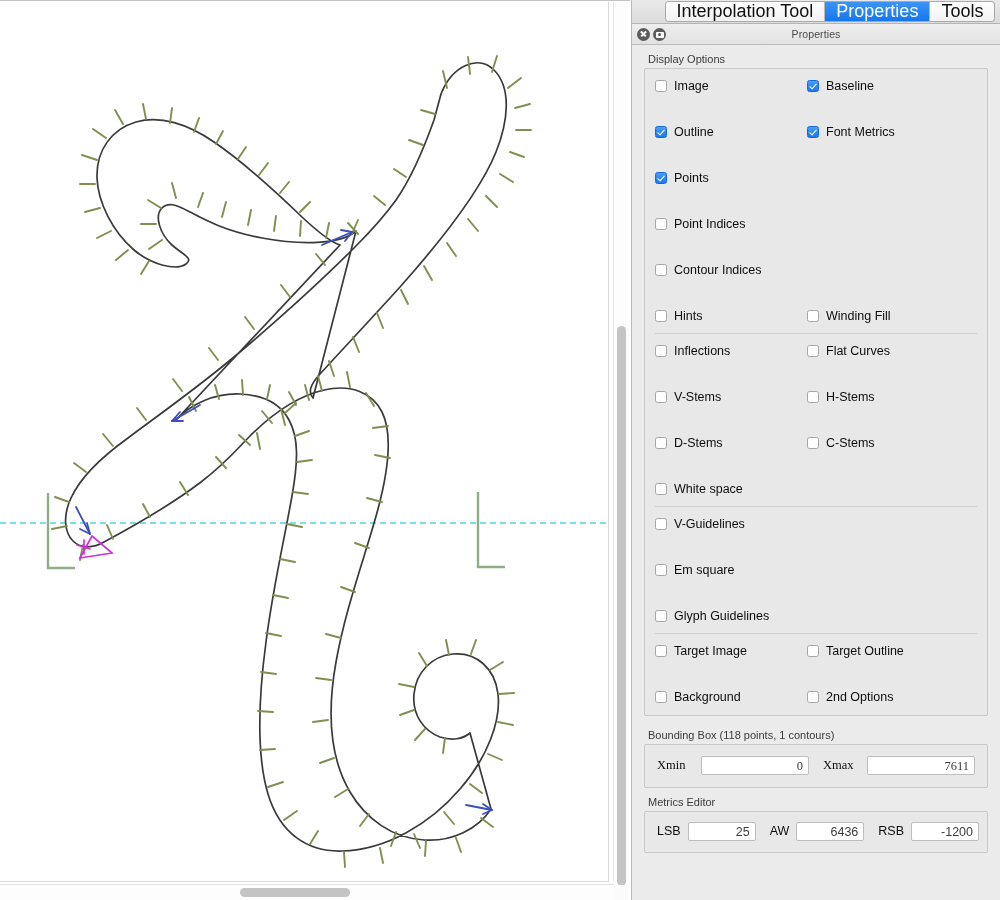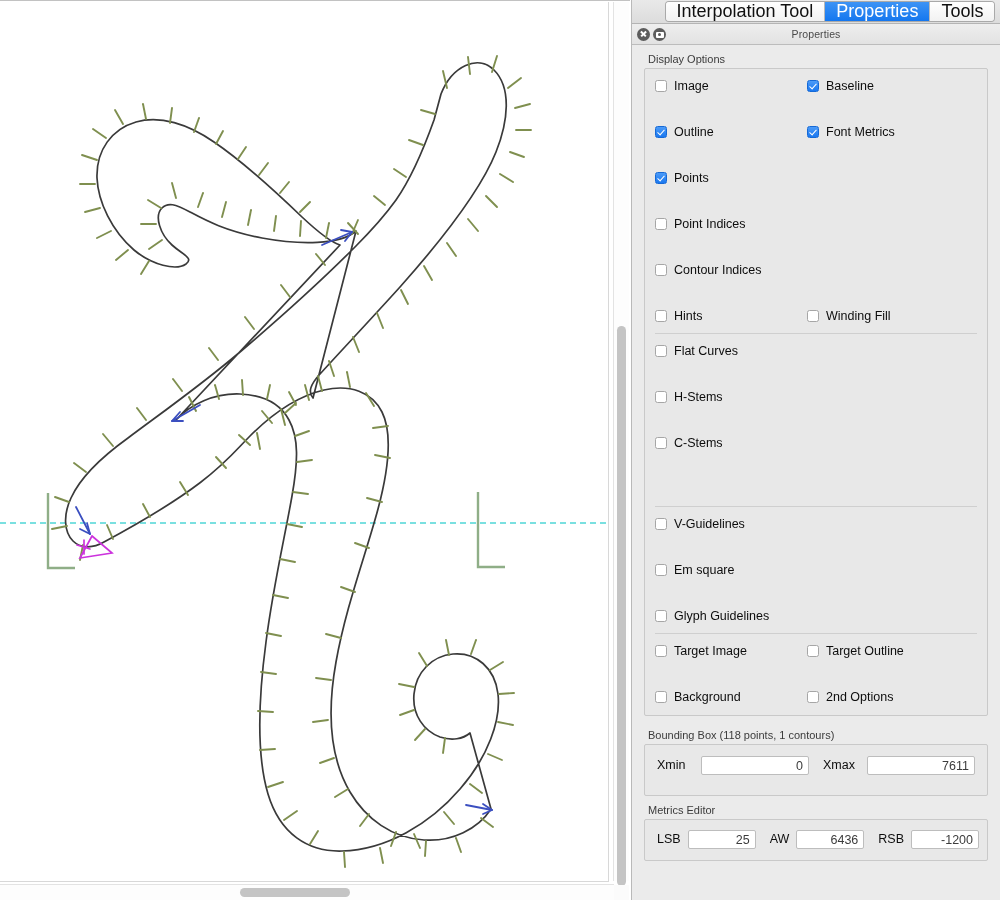--- a/index.html
+++ b/index.html
@@ -455,20 +455,38 @@
               <div class="cbrow">
                 <span class="cbox"></span>
                 <span class="cblabel">Winding Fill</span>
               </div>
             </div>
           </div>
 
           <div class="divider"></div>
 
           <div class="cb-grid">
+            <div class="cb-col left">
+              <div class="cbrow">
+                <span class="cbox"></span>
+                <span class="cblabel">Inflections</span>
+              </div>
+              <div class="cbrow">
+                <span class="cbox"></span>
+                <span class="cblabel">V-Stems</span>
+              </div>
+              <div class="cbrow">
+                <span class="cbox"></span>
+                <span class="cblabel">D-Stems</span>
+              </div>
+              <div class="cbrow">
+                <span class="cbox"></span>
+                <span class="cblabel">White space</span>
+              </div>
+            </div>
             <div class="cb-col right">
               <div class="cbrow">
                 <span class="cbox"></span>
                 <span class="cblabel">Flat Curves</span>
               </div>
               <div class="cbrow">
                 <span class="cbox"></span>
                 <span class="cblabel">H-Stems</span>
               </div>
               <div class="cbrow">
@@ -521,21 +539,21 @@
                 <span class="cblabel">2nd Options</span>
               </div>
             </div>
           </div>
 
         </div>
       </div>
 
       <div class="group">
         <div class="group-label">Bounding Box (118 points, 1 contours)</div>
-        <div class="group-box" style="padding:6px 8px 16px 4px;">
+        <div class="group-box" style="padding:6px 8px 8px 4px;font-family:Liberation Serif, serif;">
           <div class="bb-row">
             <div class="bb-cell">
               <span class="flabel">Xmin</span>
               <span class="ffield">0</span>
             </div>
             <div class="bb-gap"></div>
             <div class="bb-cell">
               <span class="flabel">Xmax</span>
               <span class="ffield">7611</span>
             </div>

